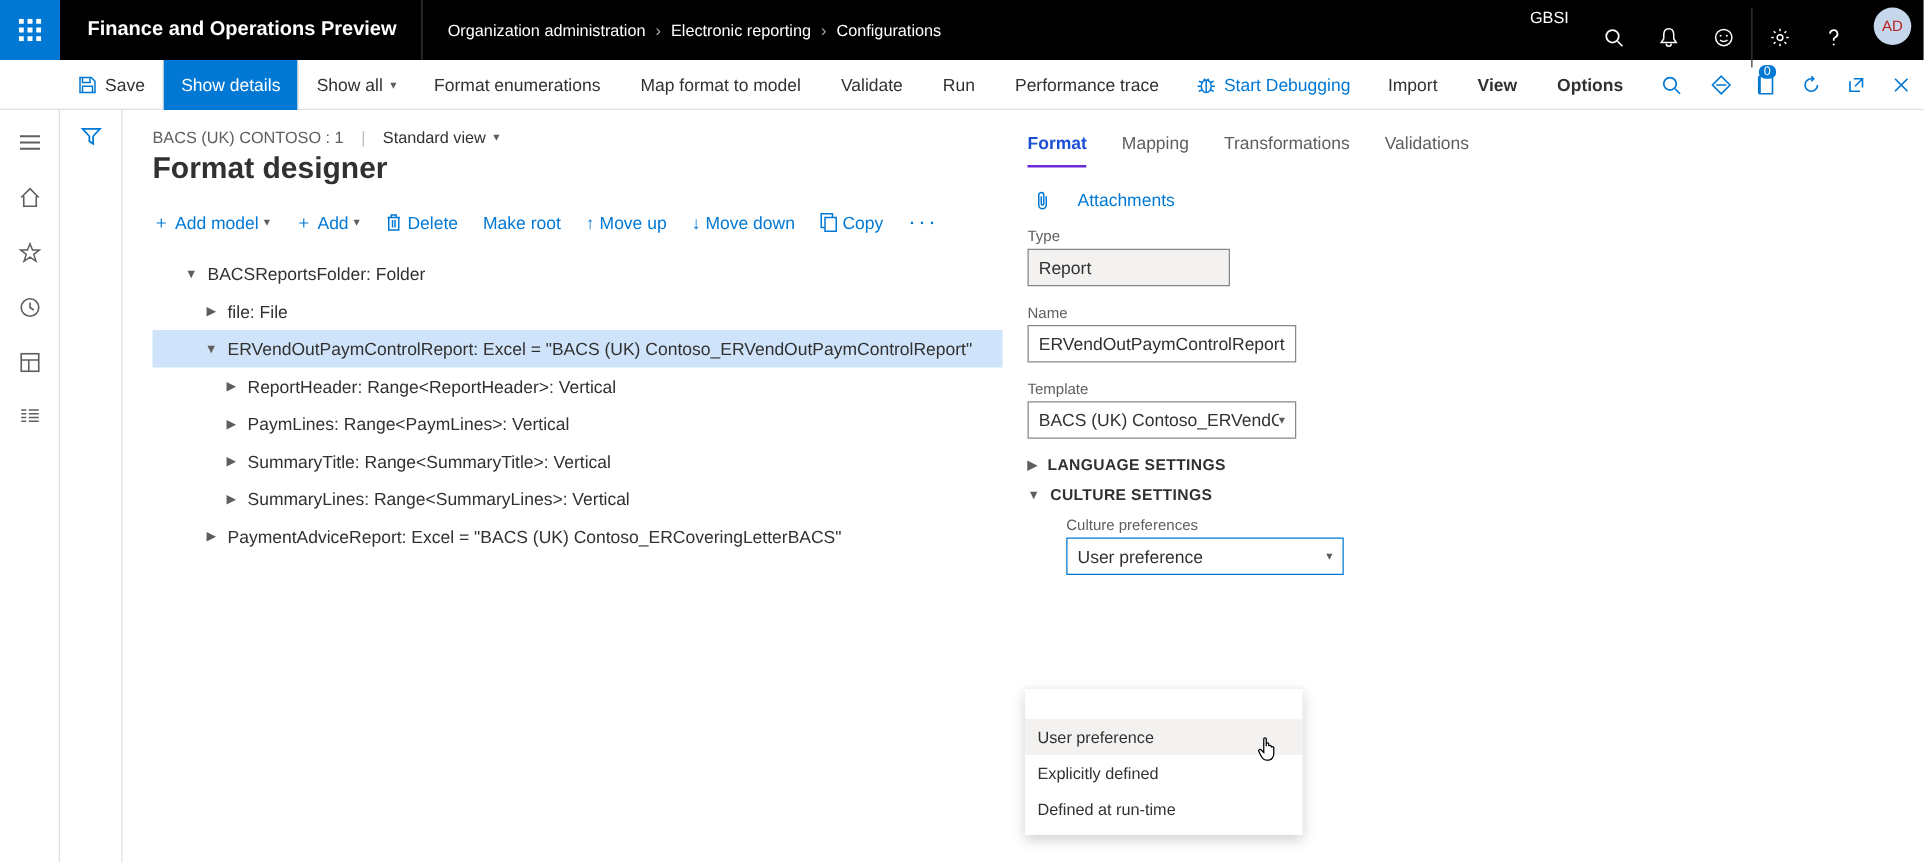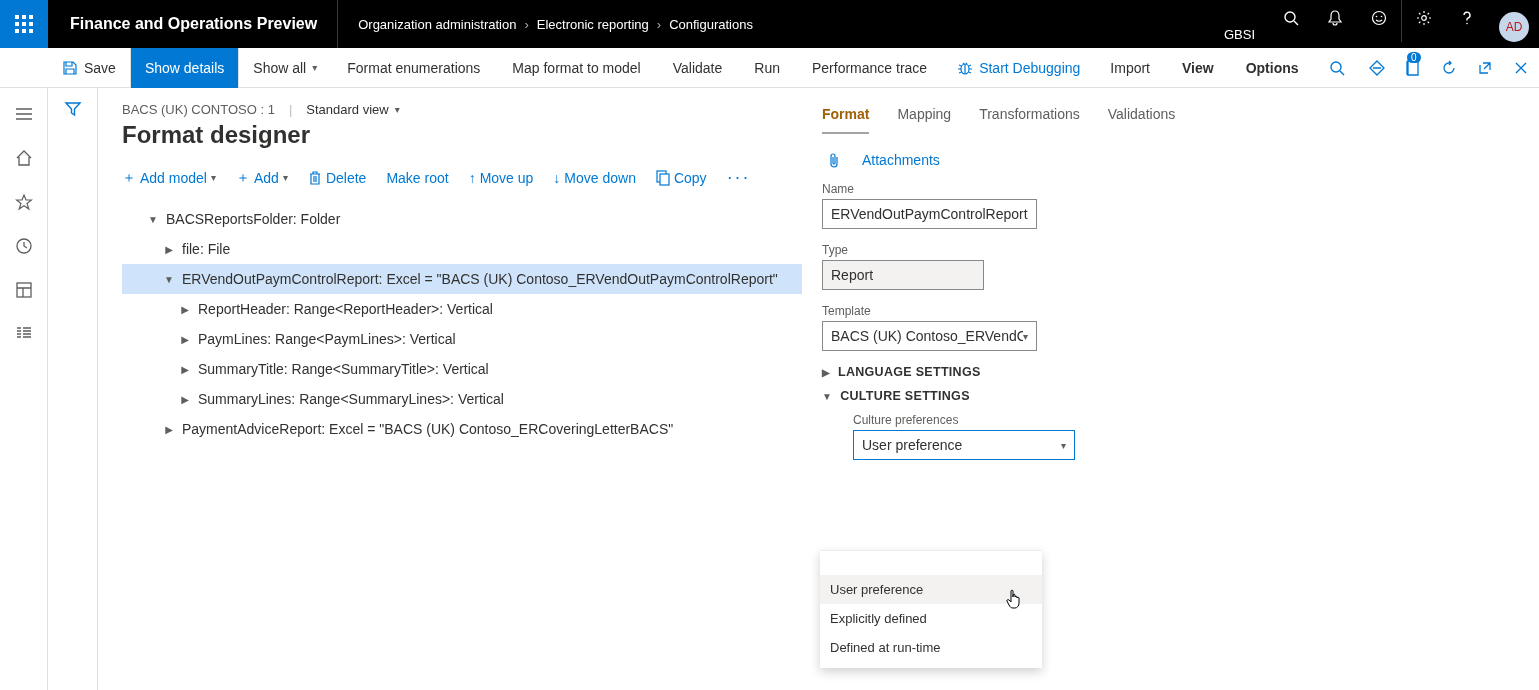--- a/index.html
+++ b/index.html
@@ -6,21 +6,21 @@
   body { font-family: "Segoe UI", Tahoma, sans-serif; font-size: 14px; color: #323130; background: #fff; width: 1539px; height: 690px; overflow: hidden; }
 
   
   .topbar { height: 48px; background: #000; color: #fff; display: flex; align-items: center; }
   .waffle { width: 48px; height: 48px; background: #0078d4; display: flex; align-items: center; justify-content: center; }
   .waffle svg { width: 18px; height: 18px; }
   .app-title { font-weight: 600; font-size: 16px; padding: 0 20px 0 22px; border-right: 1px solid #3a3a3a; height: 48px; display: flex; align-items: center; }
   .breadcrumb { padding: 0 20px; display: flex; align-items: center; gap: 8px; font-size: 13px; }
   .breadcrumb .sep { color: #aaa; }
   .topbar-spacer { flex: 1; }
-  .topbar-right { display: flex; align-items: flex-end; height: 36px; }
+  .topbar-right { display: flex; align-items: flex-start; height: 36px; }
   .company-code { padding: 0 14px; font-size: 13px; }
   .topicon { width: 44px; height: 48px; display: flex; align-items: center; justify-content: center; cursor: pointer; }
   .topicon.border-l { border-left: 1px solid #3a3a3a; }
   .avatar { width: 30px; height: 30px; border-radius: 50%; background: #c7d7eb; color: #b91c1c; display: flex; align-items: center; justify-content: center; font-size: 12px; font-weight: 500; margin: 0 10px; }
 
   
   .cmdbar { height: 40px; border-bottom: 1px solid #e1dfdd; display: flex; align-items: center; padding-left: 48px; }
   .cmdbar .sep { width: 1px; height: 40px; background: #e1dfdd; }
   .cmd { height: 40px; display: flex; align-items: center; padding: 0 14px; gap: 6px; cursor: pointer; }
   .cmd.plain { padding: 0 16px; }
@@ -55,21 +55,21 @@
   .tree-row { display: flex; align-items: center; height: 30px; padding-left: 8px; cursor: pointer; }
   .tree-row.selected { background: #cfe4fa; }
   .tw { display: inline-block; width: 14px; text-align: center; color: #605e5c; font-size: 10px; margin-right: 6px; }
   .tree .indent1 { padding-left: 24px; }
   .tree .indent2 { padding-left: 40px; }
   .tree .indent3 { padding-left: 56px; }
 
   .rightpane { width: 430px; padding: 0 20px; position: relative; }
   .tabs { display: flex; gap: 28px; border-bottom: 0px solid #e1dfdd; margin-bottom: 18px; }
   .tab { padding: 4px 0 10px; color: #605e5c; cursor: pointer; }
-  .tab.active { color: #a16207; font-weight: 600; border-bottom: 2px solid #a3a3a3; }
+  .tab.active { color: #1d4ed8; font-weight: 600; border-bottom: 2px solid #6d28d9; }
 
   .attachments { color: #0078d4; display: flex; gap: 22px; margin-bottom: 14px; margin-left: 4px; cursor: pointer; }
 
   .field { margin-bottom: 14px; }
   .field label { font-size: 12px; color: #605e5c; display: block; margin-bottom: 3px; }
   .field .input { height: 30px; border: 1px solid #8a8886; padding: 0 8px; display: flex; align-items: center; font-size: 14px; width: 215px; background: #fff; }
   .field .input.ro { background: #f3f2f1; }
   .field .input.dd { justify-content: space-between; width: 215px; }
   .field .input.focused { border-color: #0078d4; border-width: 1px; }
 
@@ -375,30 +375,30 @@
         </div>
 
         <div class="attachments" data-interactable="true">
           <svg width="14" height="16" viewBox="0 0 14 16" data-interactable="false">
               <path d="M11 5 L11 12 A3 3 0 1 1 5 12 L5 4 A2 2 0 1 1 9 4 L9 11 A1 1 0 1 1 7 11 L7 5" stroke="#0078d4" stroke-width="1.2" fill="none"></path>
             </svg>
           <span data-interactable="false">Attachments</span>
         </div>
 
         <div class="field" data-interactable="false">
+          <label data-interactable="false">Type</label>
+          <div class="input ro" style="width:162px" data-interactable="true">
+              <span data-interactable="false">Report</span>
+            </div>
+        </div>
+
+        <div class="field" data-interactable="false">
           <label data-interactable="false">Name</label>
           <div class="input" data-interactable="true">
               <span data-interactable="false">ERVendOutPaymControlReport</span>
-            </div>
-        </div>
-
-        <div class="field" data-interactable="false">
-          <label data-interactable="false">Type</label>
-          <div class="input ro" style="width:162px" data-interactable="true">
-              <span data-interactable="false">Report</span>
             </div>
         </div>
 
         <div class="field" data-interactable="false">
           <label data-interactable="false">Template</label>
           <div class="input dd" data-interactable="true">
             <span data-interactable="false" style="overflow:hidden;white-space:nowrap">BACS (UK) Contoso_ERVendO...</span>
             <span class="chev" data-interactable="false">▾</span>
           </div>
         </div>

